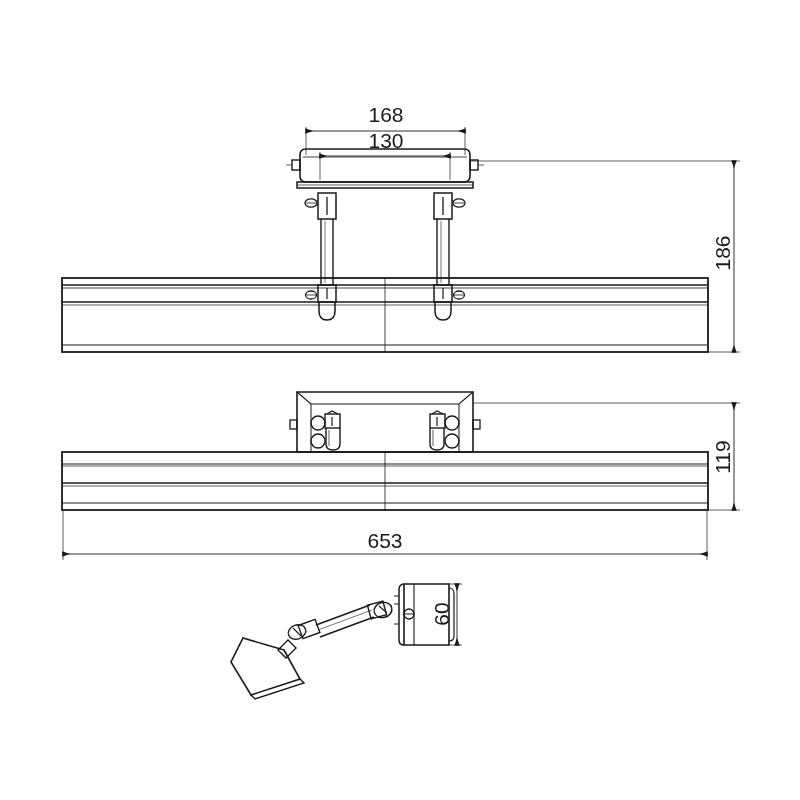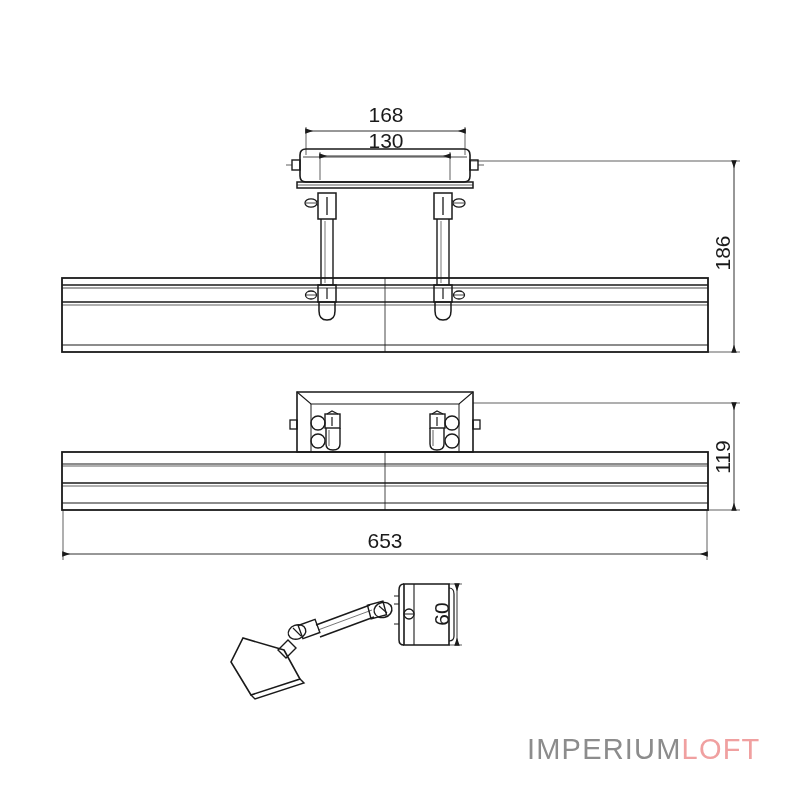--- a/index.html
+++ b/index.html
@@ -241,17 +241,14 @@
 
     <text class="dim-text" x="724" y="253" transform="rotate(-90 724 253)">186</text>
 
     <text class="dim-text" x="724" y="457" transform="rotate(-90 724 457)">119</text>
 
     <text class="dim-text" x="385" y="542">653</text>
 
     <text class="dim-text" x="443" y="614" transform="rotate(-90 443 614)">60</text>
   </svg>
 
-  <div id="brand">
-    <span class="b1" style="color: rgb(140, 140, 140);">IMPERIUM</span><span class="b2" style="color: rgb(240, 160, 160);">LOFT</span>
-  </div>
 
 </div>
 
 </body></html>

